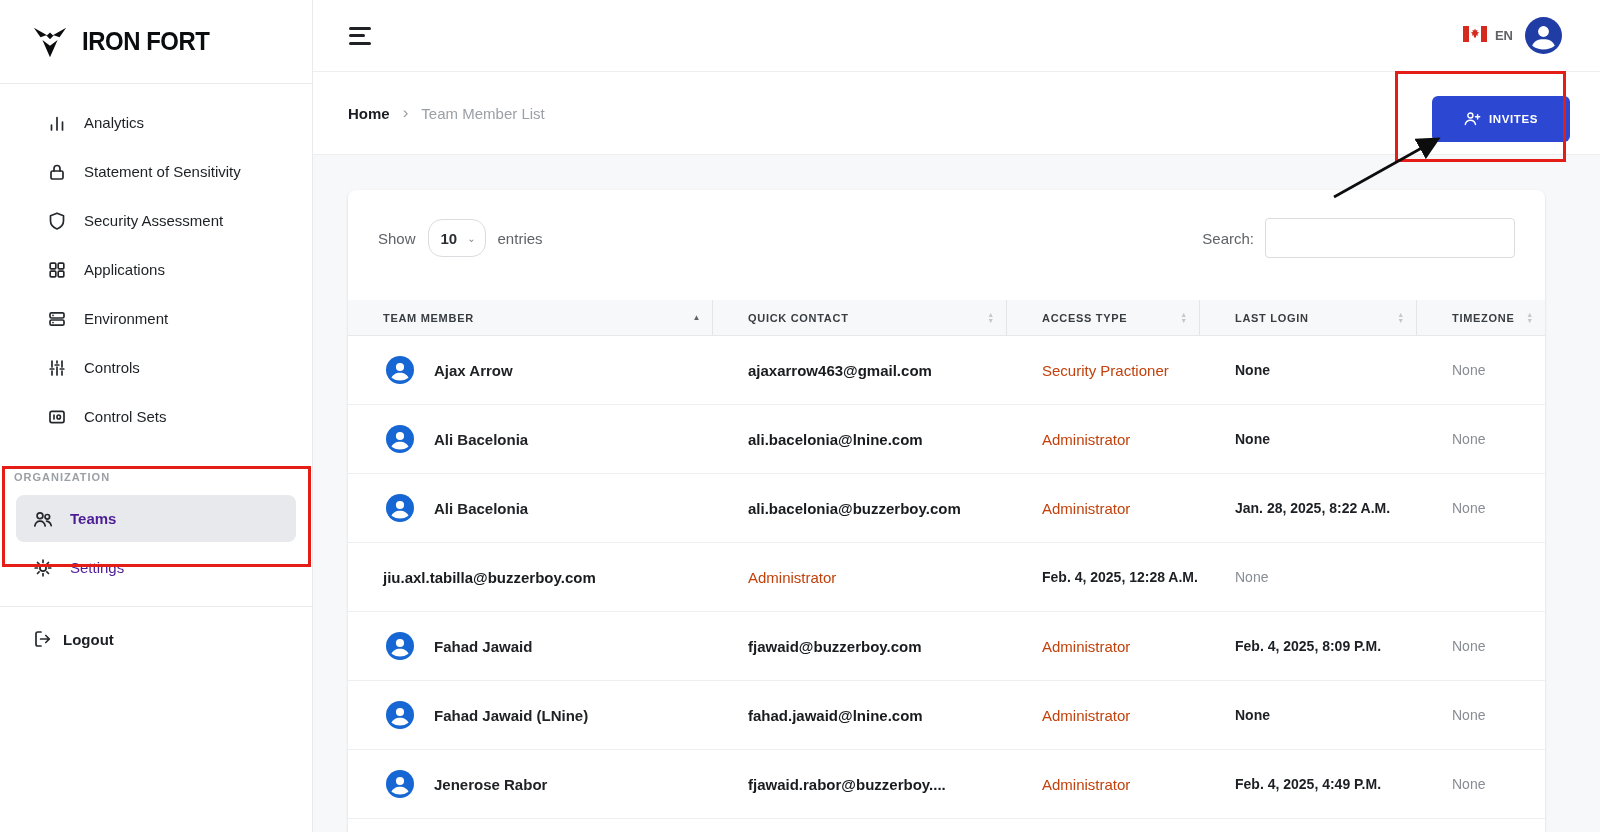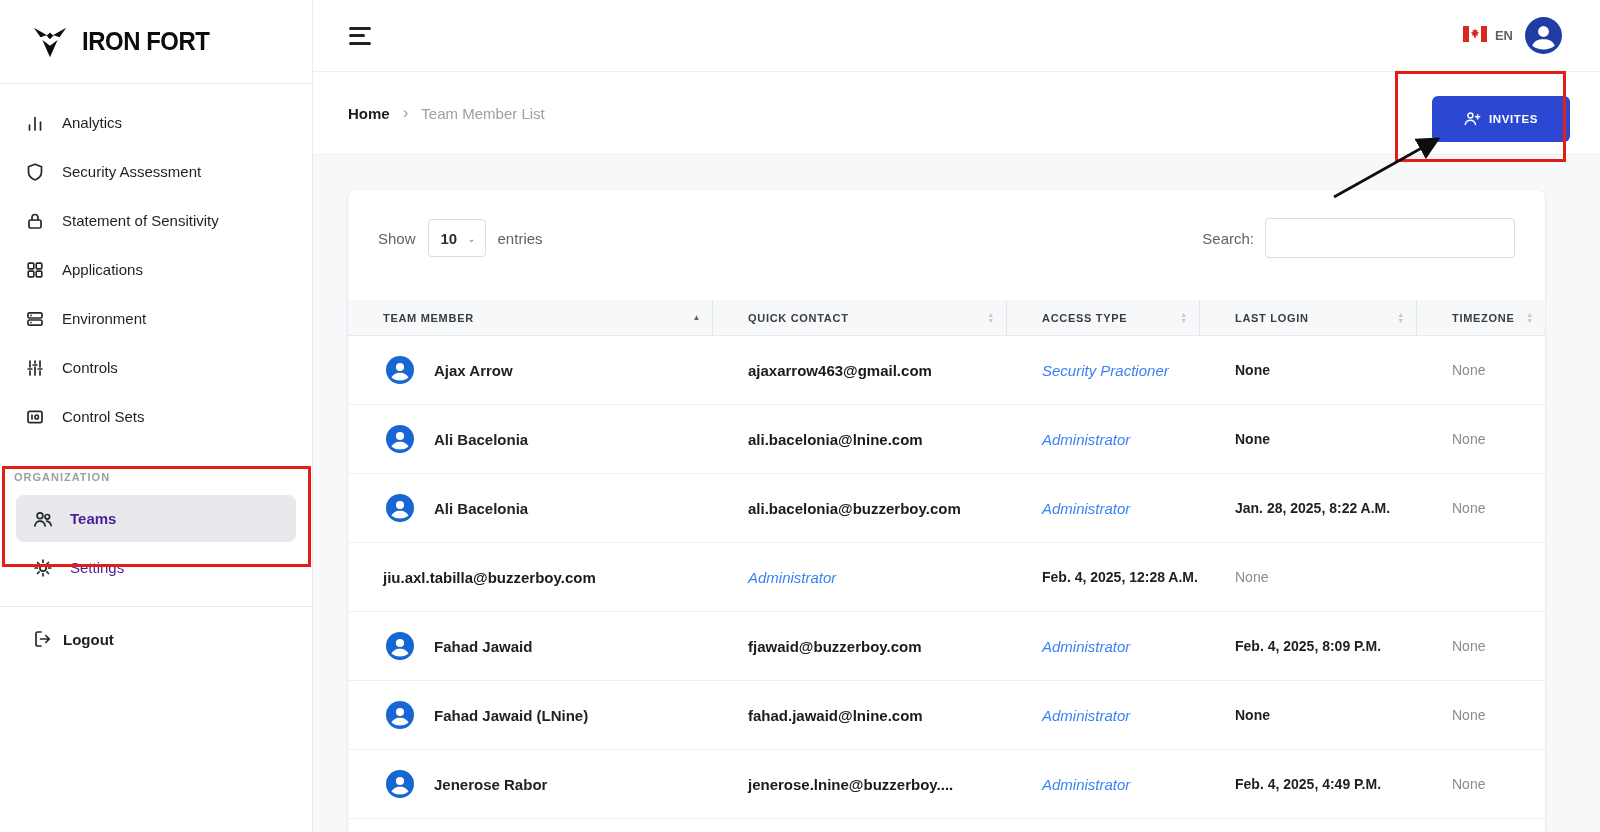--- a/index.html
+++ b/index.html
@@ -10,21 +10,21 @@
   
   .sidebar { width:313px; min-width:313px; height:100%; background:#fff;
     border-right:1px solid #e8eaec; display:flex; flex-direction:column; }
   .logo-row { height:84px; display:flex; align-items:center; gap:12px;
     padding-left:30px; border-bottom:1px solid #e8eaec; cursor:pointer; }
   .logo-mark { width:40px; height:40px; display:flex; align-items:center; justify-content:center; }
   .logo-text { font-size:26px; font-weight:800; letter-spacing:-0.5px; color:#0b0c0e;
     transform:scaleX(.92); transform-origin:left center; white-space:nowrap; }
   .nav { padding-top:14px; }
   .nav-item { height:49px; display:flex; align-items:center; gap:17px;
-    padding-left:25px; font-size:15px; font-weight:500; color:#1d2125; cursor:pointer; }
+    padding-left:47px; font-size:15px; font-weight:500; color:#1d2125; cursor:pointer; }
   .nav-item .ico, .org-item .ico, .logout-item .ico { width:20px; height:20px; display:flex;
     align-items:center; justify-content:center; flex:none; }
   svg.stroke { stroke:#24282c; stroke-width:1.7; fill:none; stroke-linecap:round; stroke-linejoin:round; }
   .org-section { margin-top:30px; }
   .org-label { padding-left:14px; font-size:11px; font-weight:700; letter-spacing:1px;
     color:#9aa0a6; margin-bottom:12px; }
   .org-item { height:47px; margin:2px 16px; border-radius:8px; display:flex; align-items:center;
     gap:17px; padding-left:17px; font-size:15px; font-weight:600; color:#4c1d95; cursor:pointer; }
   .org-item.active { background:#e7e9ec; }
   .org-item.plain { font-weight:500; }
@@ -51,21 +51,21 @@
   .crumb-sep { font-size:17px; color:#9aa0a6; margin:0 13px; }
   .crumb-current { font-size:15px; color:#9aa0a6; }
 
   .content { flex:1; background:#f7f8fa; padding:35px 55px 0 35px; overflow:hidden; }
   .card { background:#fff; border-radius:8px; height:700px;
     box-shadow:0 1px 2px rgba(16,24,40,.05), 0 1px 3px rgba(16,24,40,.1); }
 
   .toolbar { display:flex; align-items:center; justify-content:space-between;
     padding:28px 30px 0 30px; }
   .show-group { display:flex; align-items:center; gap:12px; font-size:15px; color:#5f6368; }
-  .entries-select { width:58px; height:38px; border:1px solid #dadce0; border-radius:4px;
+  .entries-select { width:58px; height:38px; border:1px solid #dadce0; border-radius:14px;
     display:flex; align-items:center; justify-content:space-between; padding:0 9px 0 12px;
     cursor:pointer; background:#fff; }
   .entries-select .val { font-size:15px; font-weight:600; color:#2a2e33; }
   .entries-select .chev { font-size:10px; color:#80868b; }
   .search-group { display:flex; align-items:center; gap:11px; font-size:15px; color:#5f6368; }
   .search-input { width:250px; height:40px; border:1px solid #dadce0; border-radius:4px;
     outline:none; font-size:15px; padding:0 10px; font-family:"Liberation Sans", sans-serif; }
 
   
   .table { margin-top:42px; }
@@ -75,21 +75,21 @@
     font-size:11px; font-weight:700; letter-spacing:.7px; color:#383d42;
     border-right:1px solid #e3e6e9; cursor:pointer; }
   .th:last-child { border-right:none; }
   .sort { position:absolute; right:11px; top:50%; transform:translateY(-50%);
     display:flex; flex-direction:column; line-height:6px; font-size:7px; color:#c4c8cd; }
   .sort.single { color:#5f6368; font-size:8px; }
   .trow { height:69px; border-bottom:1px solid #edeff1; align-items:center; cursor:pointer; }
   .c1 { display:flex; align-items:center; gap:20px; padding-left:38px; }
   .member-name { font-size:15px; font-weight:600; color:#202226; }
   .c2 { padding-left:35px; font-size:15px; font-weight:700; color:#191c1f; }
-  .c3 { padding-left:35px; font-size:15px; color:#3b82f6;font-style:italic; }
+  .c3 { padding-left:35px; font-size:15px; color:#c2410c; }
   .c4 { padding-left:35px; font-size:14px; font-weight:700; color:#1c1f23; }
   .c5 { padding-left:35px; font-size:14px; color:#878d94; }
   .row-avatar { width:28px; height:28px; flex:none; }
 
   
   .invites-btn { position:absolute; left:1432px; top:96px; width:138px; height:46px;
     background:#2c47d2; border:none; border-radius:6px; color:#fff; display:flex;
     align-items:center; justify-content:center; gap:8px; font-size:11.5px; font-weight:700;
     letter-spacing:.6px; cursor:pointer; font-family:"Liberation Sans", sans-serif; }
   .anno-box { position:absolute; border:3px solid #e41d17; pointer-events:none; }
@@ -119,33 +119,33 @@
         <span class="ico">
           <svg class="stroke" width="20" height="20" viewBox="0 0 20 20">
               <path d="M4.5 17v-5M10 17V4.5M15.5 17V9"></path>
             </svg>
         </span>
         <span>Analytics</span>
       </div>
       <div class="nav-item">
         <span class="ico">
           <svg class="stroke" width="20" height="20" viewBox="0 0 20 20">
-              <path d="M10 2.2 16.5 4.8v5c0 4.2-2.7 6.8-6.5 8.2-3.8-1.4-6.5-4-6.5-8.2v-5Z"></path>
-            </svg>
-        </span>
-        <span>Security Assessment</span>
-      </div>
-      <div class="nav-item">
-        <span class="ico">
-          <svg class="stroke" width="20" height="20" viewBox="0 0 20 20">
               <rect x="4" y="9" width="12" height="8" rx="1.6"></rect>
               <path d="M7 9V6.5a3 3 0 0 1 6 0V9"></path>
             </svg>
         </span>
         <span>Statement of Sensitivity</span>
+      </div>
+      <div class="nav-item">
+        <span class="ico">
+          <svg class="stroke" width="20" height="20" viewBox="0 0 20 20">
+              <path d="M10 2.2 16.5 4.8v5c0 4.2-2.7 6.8-6.5 8.2-3.8-1.4-6.5-4-6.5-8.2v-5Z"></path>
+            </svg>
+        </span>
+        <span>Security Assessment</span>
       </div>
       <div class="nav-item">
         <span class="ico">
           <svg class="stroke" width="20" height="20" viewBox="0 0 20 20">
               <rect x="3.2" y="3.2" width="5.6" height="5.6" rx="1"></rect>
               <rect x="11.2" y="3.2" width="5.6" height="5.6" rx="1"></rect>
               <rect x="3.2" y="11.2" width="5.6" height="5.6" rx="1"></rect>
               <rect x="11.2" y="11.2" width="5.6" height="5.6" rx="1"></rect>
             </svg>
         </span>
@@ -385,21 +385,21 @@
           </div>
           <div class="trow">
             <div class="c1">
                 <span class="row-avatar"><svg width="28" height="28" viewBox="0 0 24 24">
                     <circle cx="12" cy="12" r="12" fill="#1666d4"></circle>
                     <circle cx="12" cy="9.4" r="3.5" fill="#fff"></circle>
                     <path d="M12 14.3c-3.5 0-6.4 1.8-7.3 4.3a12 12 0 0 0 14.6 0c-.9-2.5-3.8-4.3-7.3-4.3z" fill="#fff"></path>
                   </svg></span>
                 <span class="member-name">Jenerose Rabor</span>
               </div>
-            <div class="c2">jenerose.lnine@buzzerboy....</div>
+            <div class="c2">fjawaid.rabor@buzzerboy....</div>
             <div class="c3">Administrator</div>
             <div class="c4">Feb. 4, 2025, 4:49 P.M.</div>
             <div class="c5">None</div>
           </div>
         </div>
 
       </div>
     </div>
   </div>
 

